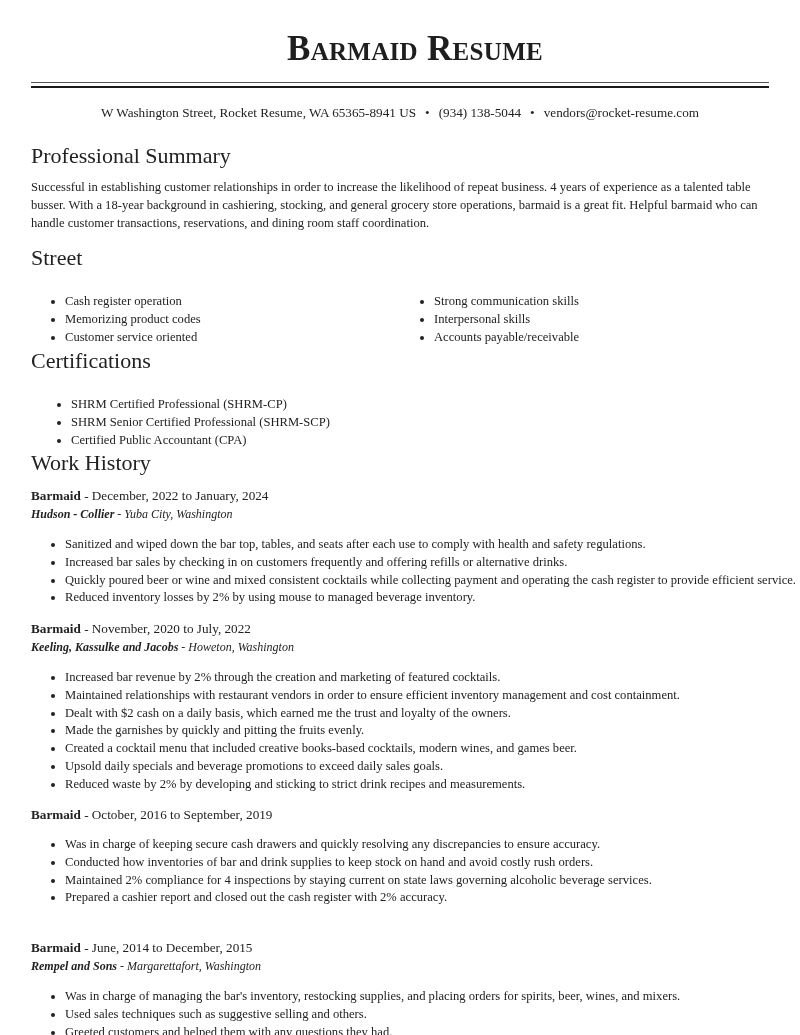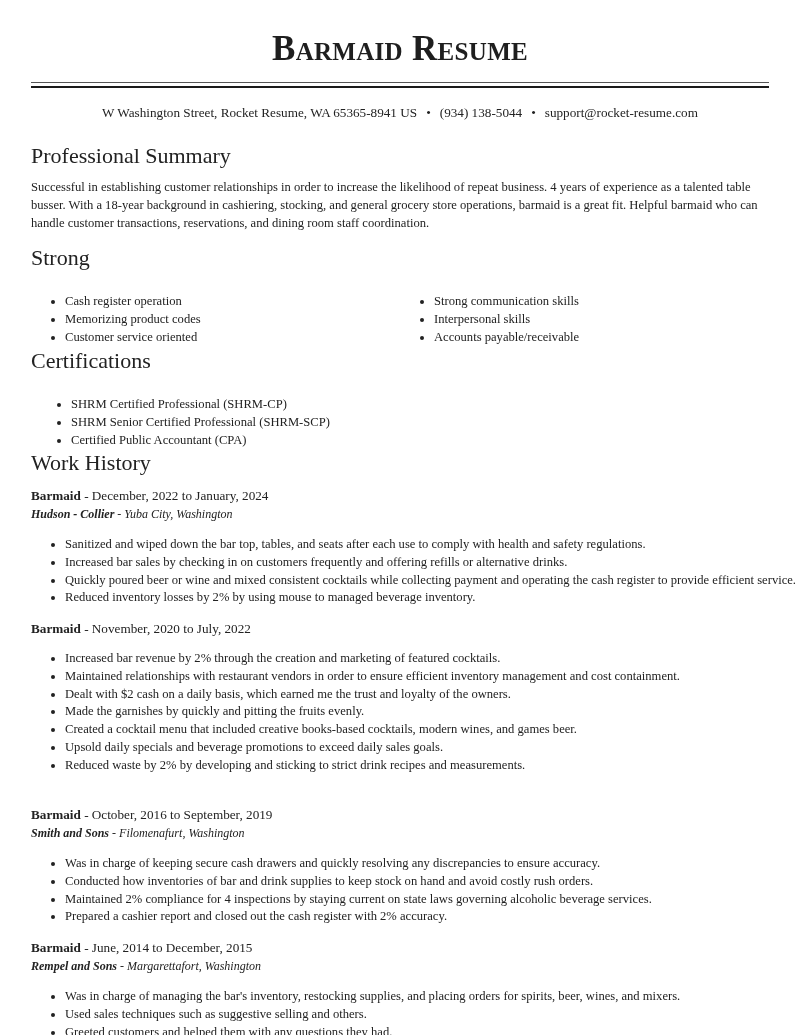--- a/index.html
+++ b/index.html
@@ -10,21 +10,21 @@
       position: relative;
     }
     .page { position: absolute; left: 31px; top: 0; width: 738px; }
     .title {
       text-align: center;
       font-size: 35px;
       font-weight: bold;
       font-variant: small-caps;
       letter-spacing: 0.3px;
       margin: 0;
-      position: absolute; top: 28px; left: 0; width: 738px;
+      position: absolute; top: 28px; left: 15px; width: 738px;
       line-height: 42px;
       color: #1e1e1e;
     }
     .rule-thin { position: absolute; top: 82px; left: 0; width: 738px; height: 1px; background: #555555; }
     .rule-thick { position: absolute; top: 86px; left: 0; width: 738px; height: 2px; background: #1a1a1a; }
     .contact {
       position: absolute; top: 104px; left: 0; width: 738px;
       text-align: center; font-size: 13.2px; line-height: 18px; color: #222;
     }
     .contact .sep { margin: 0 9px; }
@@ -51,27 +51,27 @@
 </head>
 <body>
 
 <div class="page">
 
   <h1 class="title">Barmaid Resume</h1>
   <div class="rule-thin"></div>
   <div class="rule-thick"></div>
 
   <div class="contact">
-    <span>W Washington Street, Rocket Resume, WA 65365-8941 US</span><span class="sep">•</span><span>(934) 138-5044</span><span class="sep">•</span><span>support@rocket-resume.com</span>
+    <span>W Washington Street, Rocket Resume, WA 65365-8941 US</span><span class="sep">•</span><span>(934) 138-5044</span><span class="sep">•</span><span>vendors@rocket-resume.com</span>
   </div>
 
   <h2 class="section-heading" style="top:143px;">Professional Summary</h2>
   <p class="summary">Successful in establishing customer relationships in order to increase the likelihood of repeat business. 4 years of experience as a talented table busser. With a 18-year background in cashiering, stocking, and general grocery store operations, barmaid is a great fit. Helpful barmaid who can handle customer transactions, reservations, and dining room staff coordination.</p>
 
-  <h2 class="section-heading" style="top:245px;">Strong</h2>
+  <h2 class="section-heading" style="top:245px;">Street</h2>
   <div class="skills">
     <ul>
       <li>Cash register operation</li>
       <li>Memorizing product codes</li>
       <li>Customer service oriented</li>
     </ul>
     <ul>
       <li>Strong communication skills</li>
       <li>Interpersonal skills</li>
       <li>Accounts payable/receivable</li>
@@ -95,34 +95,34 @@
     <ul>
       <li>Sanitized and wiped down the bar top, tables, and seats after each use to comply with health and safety regulations.</li>
       <li>Increased bar sales by checking in on customers frequently and offering refills or alternative drinks.</li>
       <li>Quickly poured beer or wine and mixed consistent cocktails while collecting payment and operating the cash register to provide efficient service.</li>
       <li>Reduced inventory losses by 2% by using mouse to managed beverage inventory.</li>
     </ul>
   </div>
 
   <div class="job" style="top:619px;">
     <p class="job-line"><b>Barmaid</b><span> - </span><span>November, 2020 to July, 2022</span></p>
+    <p class="job-company"><b>Keeling, Kassulke and Jacobs</b><span> - </span><span>Howeton, Washington</span></p>
     <ul>
       <li>Increased bar revenue by 2% through the creation and marketing of featured cocktails.</li>
       <li>Maintained relationships with restaurant vendors in order to ensure efficient inventory management and cost containment.</li>
       <li>Dealt with $2 cash on a daily basis, which earned me the trust and loyalty of the owners.</li>
       <li>Made the garnishes by quickly and pitting the fruits evenly.</li>
       <li>Created a cocktail menu that included creative books-based cocktails, modern wines, and games beer.</li>
       <li>Upsold daily specials and beverage promotions to exceed daily sales goals.</li>
       <li>Reduced waste by 2% by developing and sticking to strict drink recipes and measurements.</li>
     </ul>
   </div>
 
   <div class="job" style="top:805px;">
     <p class="job-line"><b>Barmaid</b><span> - </span><span>October, 2016 to September, 2019</span></p>
-    <p class="job-company"><b>Smith and Sons</b><span> - </span><span>Filomenafurt, Washington</span></p>
     <ul>
       <li>Was in charge of keeping secure cash drawers and quickly resolving any discrepancies to ensure accuracy.</li>
       <li>Conducted how inventories of bar and drink supplies to keep stock on hand and avoid costly rush orders.</li>
       <li>Maintained 2% compliance for 4 inspections by staying current on state laws governing alcoholic beverage services.</li>
       <li>Prepared a cashier report and closed out the cash register with 2% accuracy.</li>
     </ul>
   </div>
 
   <div class="job" style="top:938px;">
     <p class="job-line"><b>Barmaid</b><span> - </span><span>June, 2014 to December, 2015</span></p>

